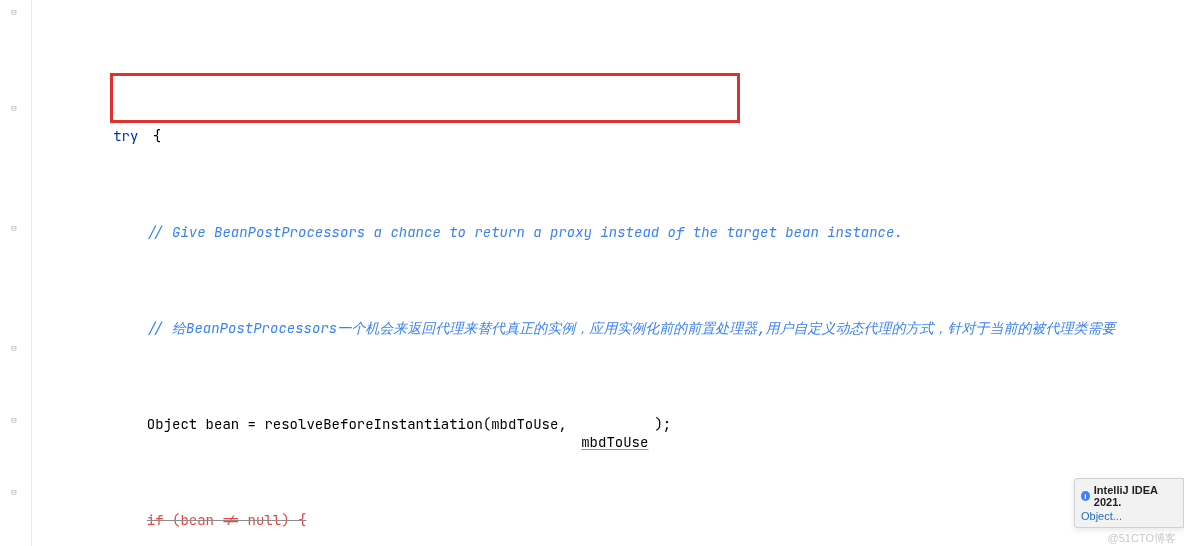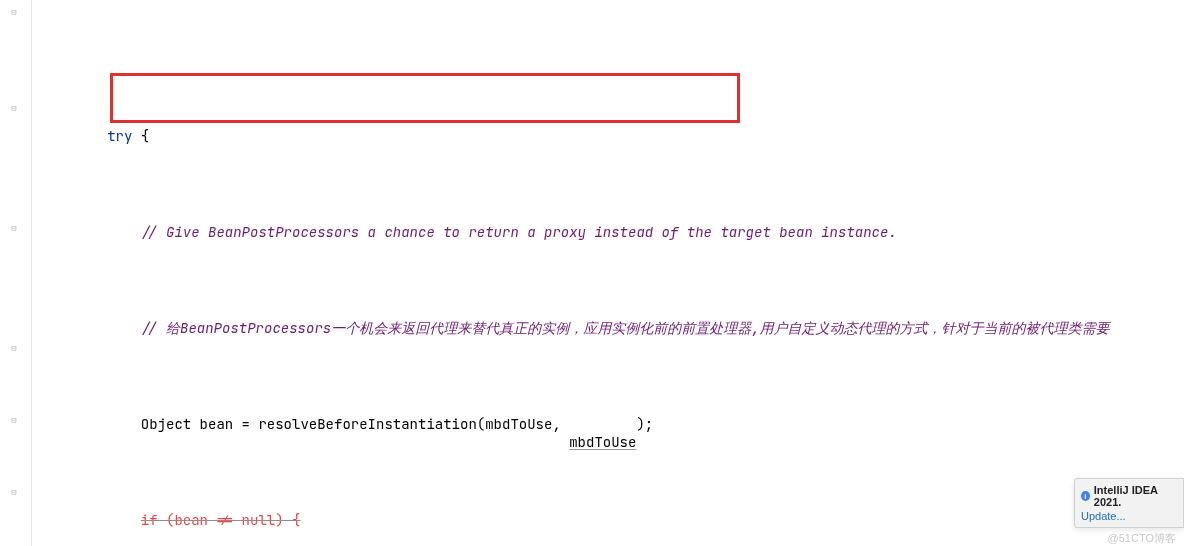--- a/index.html
+++ b/index.html
@@ -36,23 +36,23 @@
   color: #b0b0b0;
   cursor: pointer;
 }
 .code-area {
   flex: 1;
   padding: 4px 0 4px 8px;
   white-space: pre;
   line-height: 24px;
   position: relative;
 }
-.line { height: 24px; display: flex; align-items: center; position: relative; }
+.line { height: 24px; display: flex; align-items: center; position: relative; gap: 6px; }
 .kw { color: #0033b3; }
-.comment { color: #701a75; font-style: italic; }
+.comment { color: #3b82f6; font-style: italic; }
 .underline { text-decoration: underline; text-decoration-color: #999; text-underline-offset: 2px; margin-top: 36px; }
 .redbox {
   position: absolute;
   border: 3px solid #e03131;
   z-index: 5;
   pointer-events: none;
 }
 .strike {
   text-decoration: line-through;
   text-decoration-color: #8c8c8c;
@@ -140,16 +140,16 @@
     
 
   </div>
 </div>
 
 <div class="notification">
   <div class="title">
     <span class="info-icon">i</span>
     <span>IntelliJ IDEA 2021.</span>
   </div>
-  <div class="link">Update...</div>
+  <div class="link">Object...</div>
 </div>
 
 <div class="watermark">@51CTO博客</div>
 
 </body></html>

